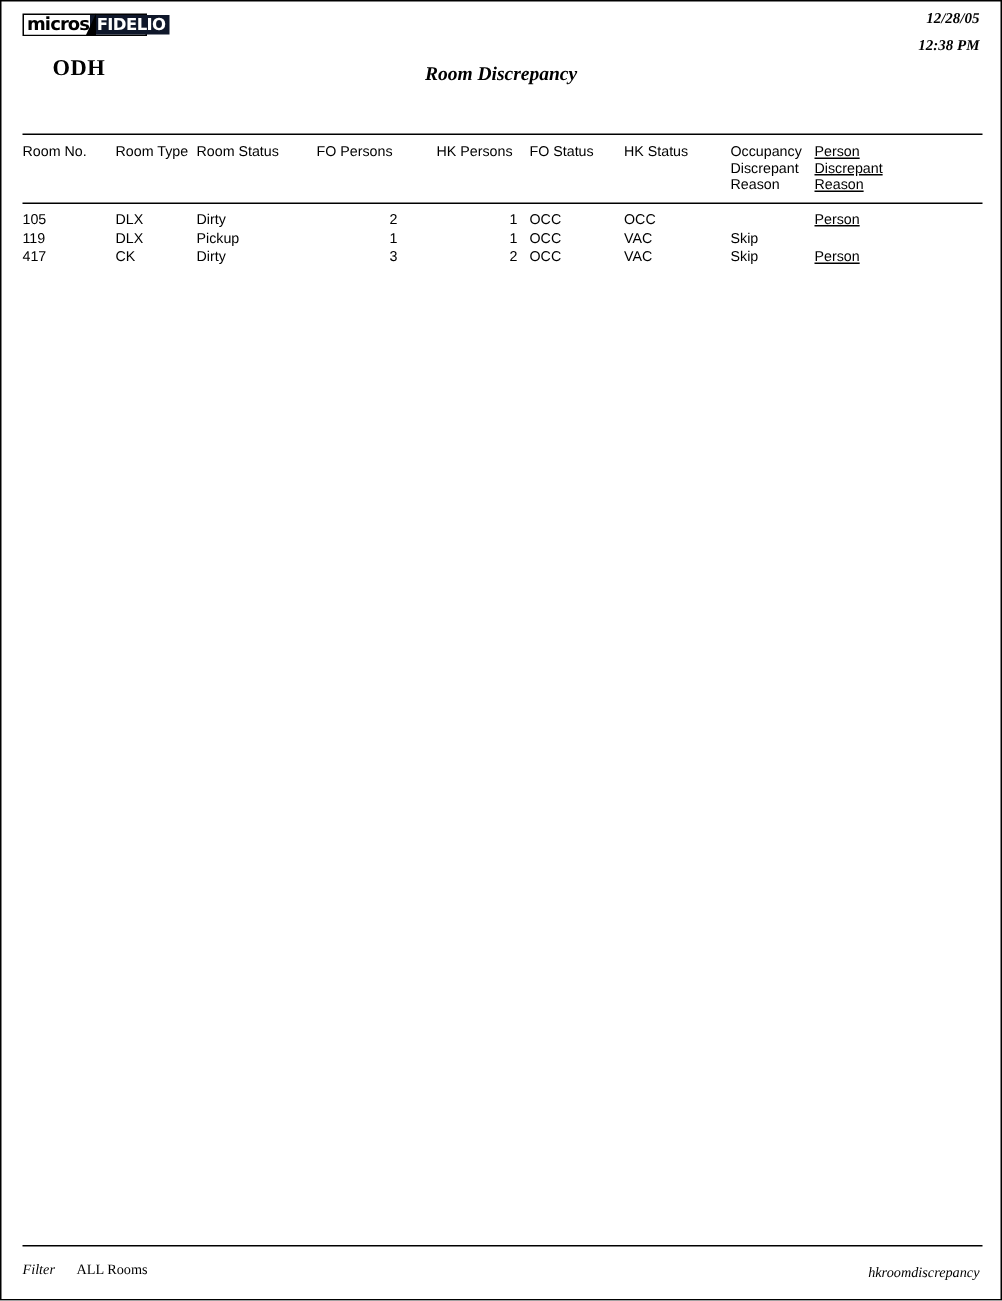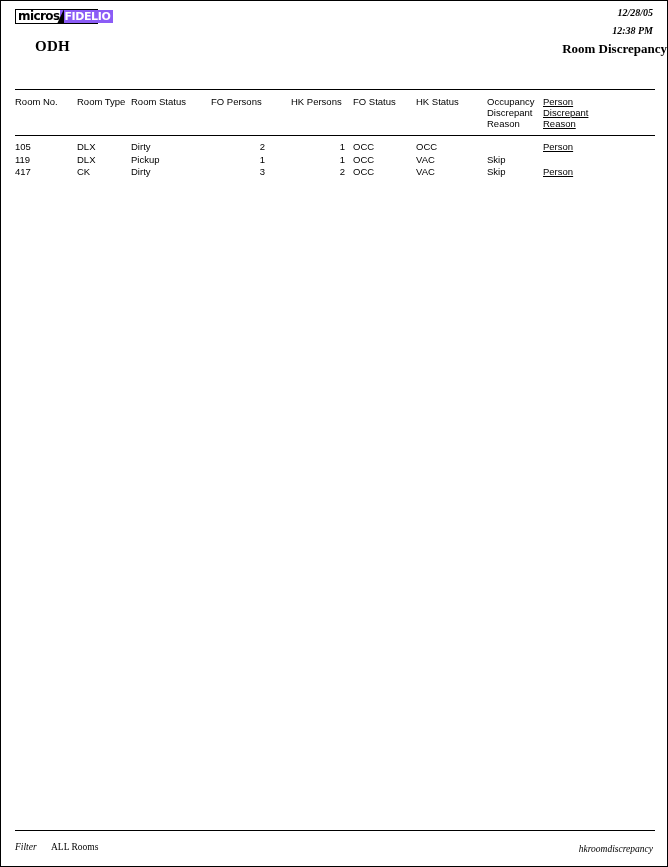--- a/index.html
+++ b/index.html
@@ -39,21 +39,21 @@
     background: #ffffff;
     color: #000000;
     font-size: 12px;
     font-weight: bold;
     font-family: "DejaVu Sans", sans-serif;
     letter-spacing: -0.6px;
     padding: 0 1px 0 2px;
     line-height: 13px;
   }
   .logo-fidelio {
-    background: #8b5cf6;
+    background: #0f172a;
     color: #ffffff;
     font-size: 11px;
     font-weight: bold;
     font-family: "DejaVu Sans", sans-serif;
     letter-spacing: -0.4px;
     padding: 0 3px 0 4px;
     line-height: 13px;
     flex: 1;
   }
   .logo-diag {
@@ -84,22 +84,23 @@
     font-family: "Liberation Serif", serif;
     font-style: italic;
     font-weight: bold;
     font-size: 12px;
   }
   .report-title {
     position: absolute;
     left: 0;
     right: 0;
     top: 40px;
-    text-align: right;
-    font-family: "Liberation Serif", serif;
+    text-align: center;
+    font-family: "Liberation Serif", serif;
+    font-style: italic;
     font-weight: bold;
     font-size: 13px;
   }
   .date-stamp {
     position: absolute;
     right: 14px;
     top: 6px;
     font-family: "Liberation Serif", serif;
     font-style: italic;
     font-weight: bold;

